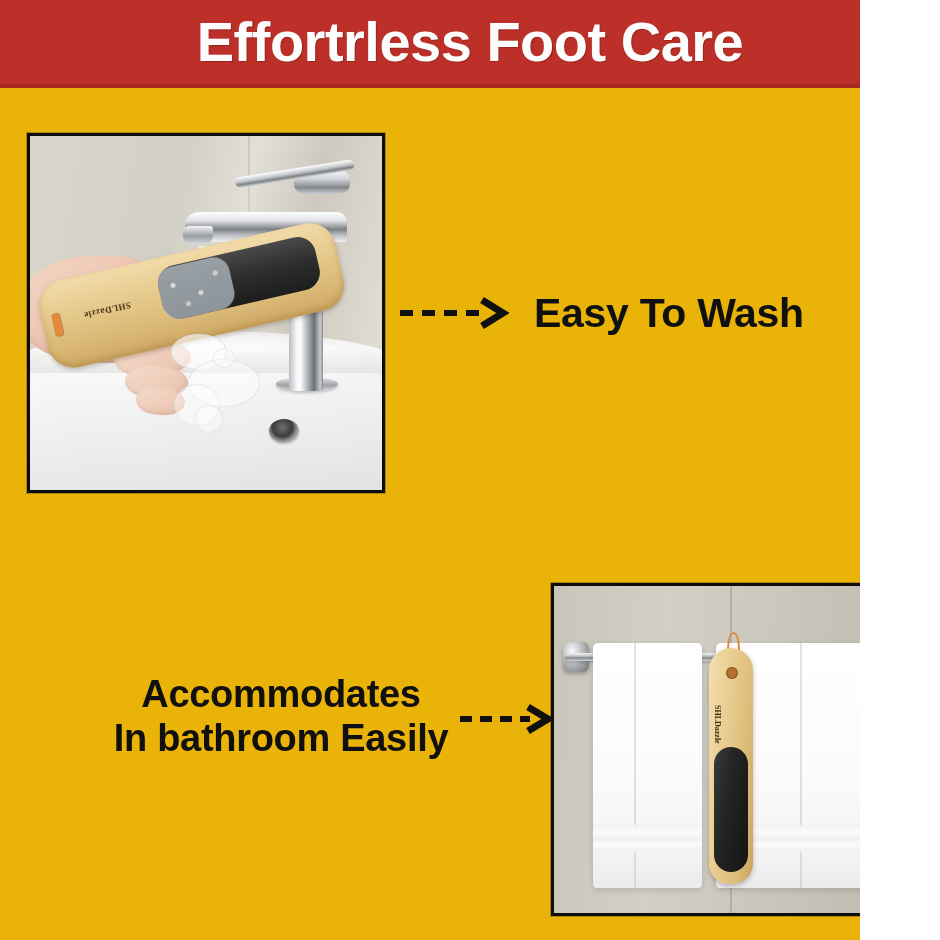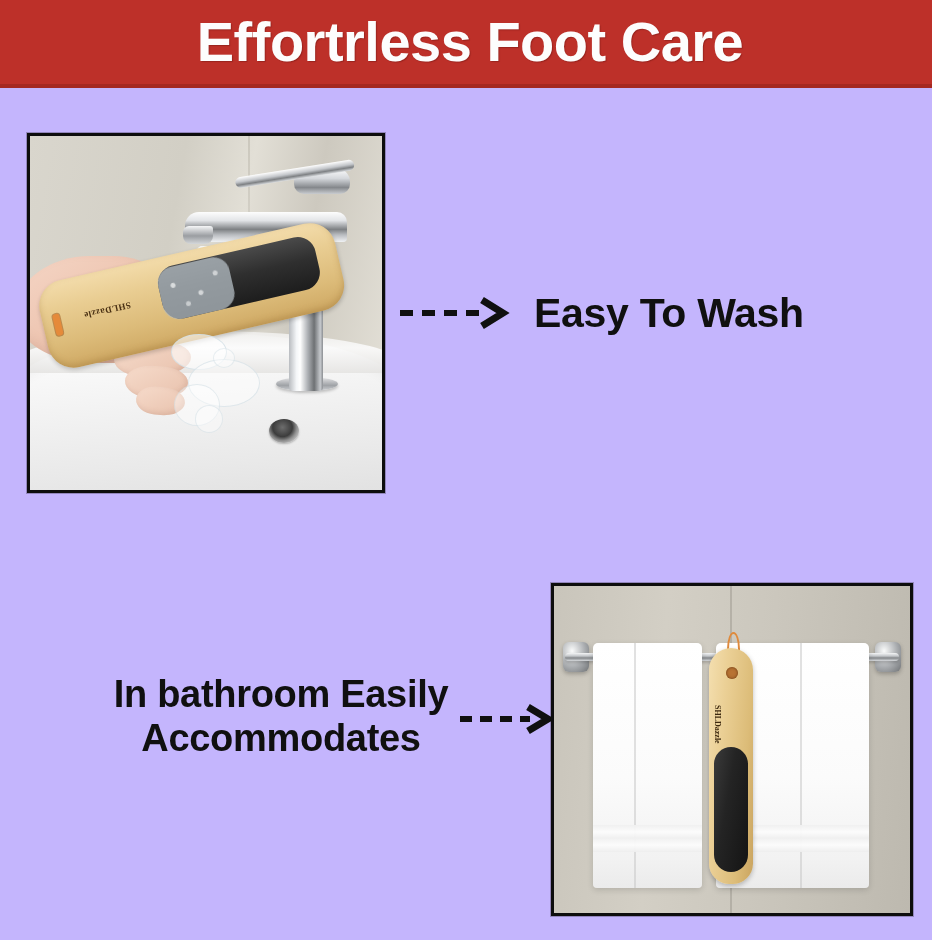--- a/index.html
+++ b/index.html
@@ -2,23 +2,23 @@
 <html><head>
 <meta charset="utf-8">
 <style>
   html, body {
     margin: 0;
     padding: 0;
     background: #ffffff;
   }
   #page {
     position: relative;
-    width: 932px;
+    width: 860px;
     height: 940px;
-    background: #c4b5fd;
+    background: #eab308;
     overflow: hidden;
     font-family: "Liberation Sans", sans-serif;
   }
 
   
   .header-banner {
     position: absolute;
     left: 0; top: 0;
     width: 940px;
     height: 88px;
@@ -401,22 +401,22 @@
     <svg width="112" height="34" viewBox="0 0 112 34">
       <line x1="2" y1="17" x2="86" y2="17" stroke="#101010" stroke-width="6" stroke-dasharray="13 9" stroke-linecap="butt"></line>
       <polyline points="84,4 105,17 84,30" fill="none" stroke="#101010" stroke-width="7" stroke-linejoin="miter" stroke-linecap="butt"></polyline>
     </svg>
   </div>
 
   <div class="callout" id="label-easy-to-wash">Easy To Wash</div>
 
 
   <div class="callout" id="label-accommodates">
+    <div>Accommodates</div>
     <div>In bathroom Easily</div>
-    <div>Accommodates</div>
   </div>
 
   <div class="arrow" id="arrow-bathroom">
     <svg width="96" height="34" viewBox="0 0 96 34">
       <line x1="2" y1="17" x2="72" y2="17" stroke="#101010" stroke-width="6" stroke-dasharray="12 8" stroke-linecap="butt"></line>
       <polyline points="70,5 90,17 70,29" fill="none" stroke="#101010" stroke-width="7" stroke-linejoin="miter" stroke-linecap="butt"></polyline>
     </svg>
   </div>
 
   <div class="photo-frame" id="photo-towel">

